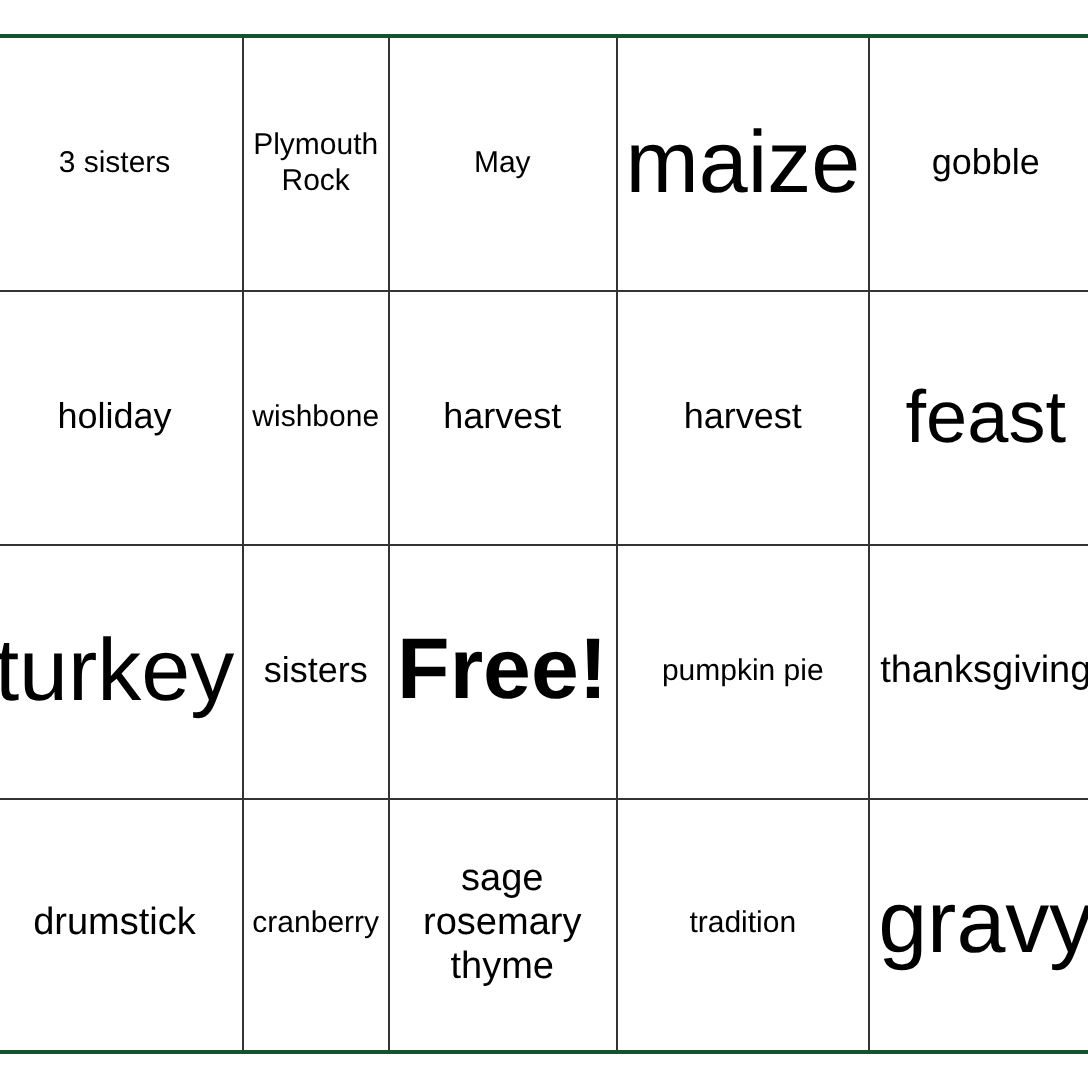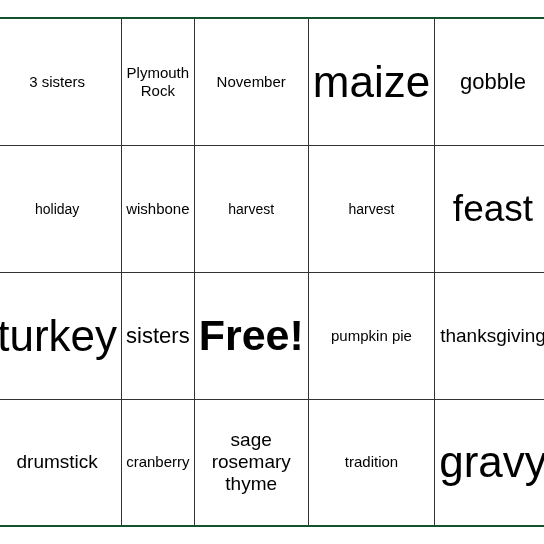--- a/index.html
+++ b/index.html
@@ -21,35 +21,35 @@
     .bingo-board td {
       border: 1.5px solid #333;
       text-align: center;
       vertical-align: middle;
       padding: 4px;
       width: 102px;
       height: 102px;
     }
     .size-xs { font-size: 19px; }
     .size-sm { font-size: 15px; }
-    .size-md { font-size: 14px; }
-    .size-lg { font-size: 22px; }
+    .size-md { font-size: 18px; }
+    .size-lg { font-size: 18px; }
     .size-xl { font-size: 44px; }
     .size-xxl { font-size: 37px; }
     .free-cell { font-size: 43px; font-weight: bold; }
   </style>
 </head>
 <body>
 
 <table class="bingo-board">
   <tbody id="board-body">
       <tr>
         <td><span class="size-sm">3 sisters</span></td>
         <td><span class="size-sm">Plymouth Rock</span></td>
-        <td><span class="size-sm">November</span></td>
+        <td><span class="size-sm">May</span></td>
         <td><span class="size-xl">maize</span></td>
         <td><span class="size-lg">gobble</span></td>
       </tr>
       <tr>
         <td><span class="size-md">holiday</span></td>
         <td><span class="size-sm">wishbone</span></td>
         <td><span class="size-md">harvest</span></td>
         <td><span class="size-md">harvest</span></td>
         <td><span class="size-xxl">feast</span></td>
       </tr>

